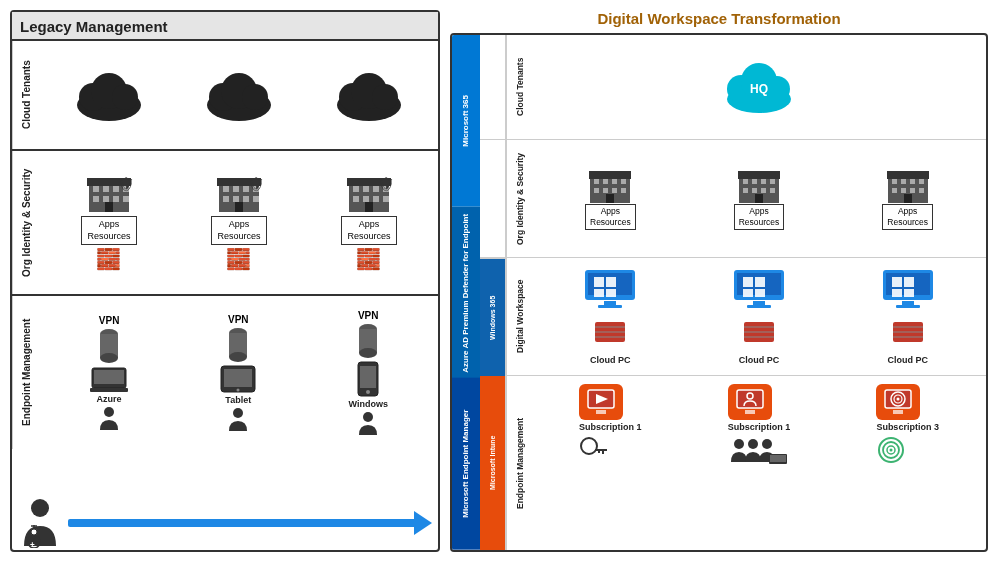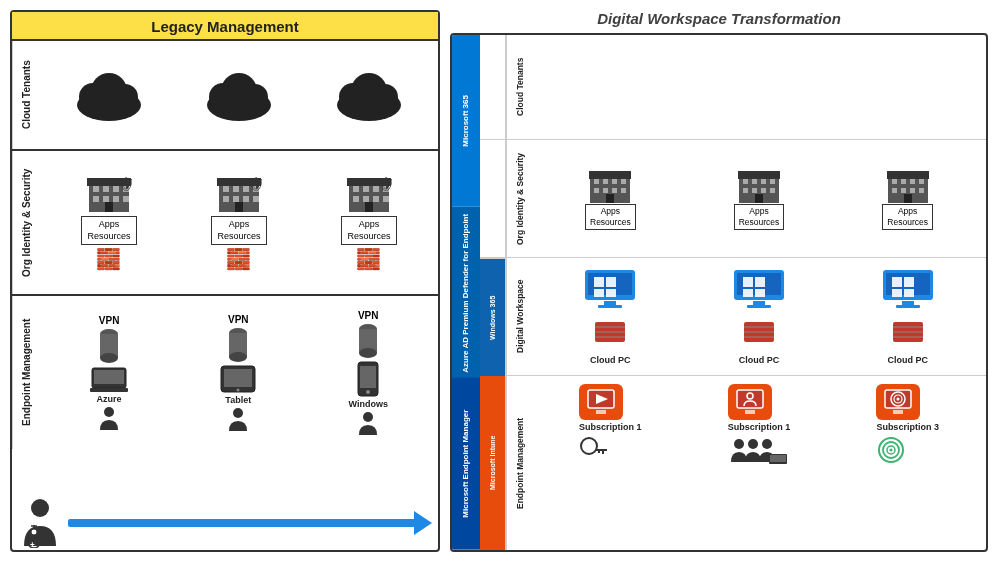--- a/index.html
+++ b/index.html
@@ -21,26 +21,26 @@
     
     .left-panel {
       flex: 0 0 430px;
       border: 2px solid #333;
       border-radius: 4px;
       position: relative;
       display: flex;
       flex-direction: column;
     }
     .left-title {
-      text-align: center;
+      text-align: left;
       font-size: 15px;
       font-weight: 600;
       color: #222;
-      padding: 6px 0 4px;
-      background: #fde047;
+      padding: 6px 8px 4px;
+      background: #e5e5e5;
     }
     .left-sections {
       display: flex;
       flex-direction: column;
       flex: 1;
     }
     .left-row {
       border-top: 2px solid #333;
       display: flex;
       position: relative;
@@ -107,23 +107,22 @@
     
     .right-panel {
       flex: 1;
       display: flex;
       flex-direction: column;
     }
     .right-title {
       text-align: center;
       font-size: 15px;
       font-weight: 700;
-      color: #404040;
+      color: #a16207;
       padding: 0 0 6px;
-      font-style: italic;
     }
     .right-content {
       flex: 1;
       border: 2px solid #333;
       border-radius: 4px;
       display: flex;
       overflow: hidden;
     }
     
     .blue-sidebar {
@@ -477,20 +476,31 @@
 
           <div class="second-tab tab-intune" style="flex:1">Microsoft Intune</div>
         </div>
 
         <div class="right-rows">
 
           <div class="right-row cloud-row-r">
             <div class="right-row-label">Cloud Tenants</div>
             <div class="right-row-content">
 
+              <div class="cloud-tenant-item">
+                <div style="position:relative;width:72px;height:52px">
+                  <svg width="72" height="52" viewBox="0 0 72 52">
+                    <ellipse cx="36" cy="38" rx="32" ry="14" fill="#00b8d4"></ellipse>
+                    <circle cx="18" cy="28" r="14" fill="#00b8d4"></circle>
+                    <circle cx="36" cy="20" r="18" fill="#00b8d4"></circle>
+                    <circle cx="54" cy="28" r="13" fill="#00b8d4"></circle>
+                    <text x="36" y="32" text-anchor="middle" fill="#fff" font-size="12" font-weight="700">HQ</text>
+                  </svg>
+                </div>
+              </div>
 
 
             </div>
           </div>
 
           <div class="right-row org-row-r">
             <div class="right-row-label">Org Identity &amp; Security</div>
             <div class="right-row-content">
 
               <div class="building-group-r">

